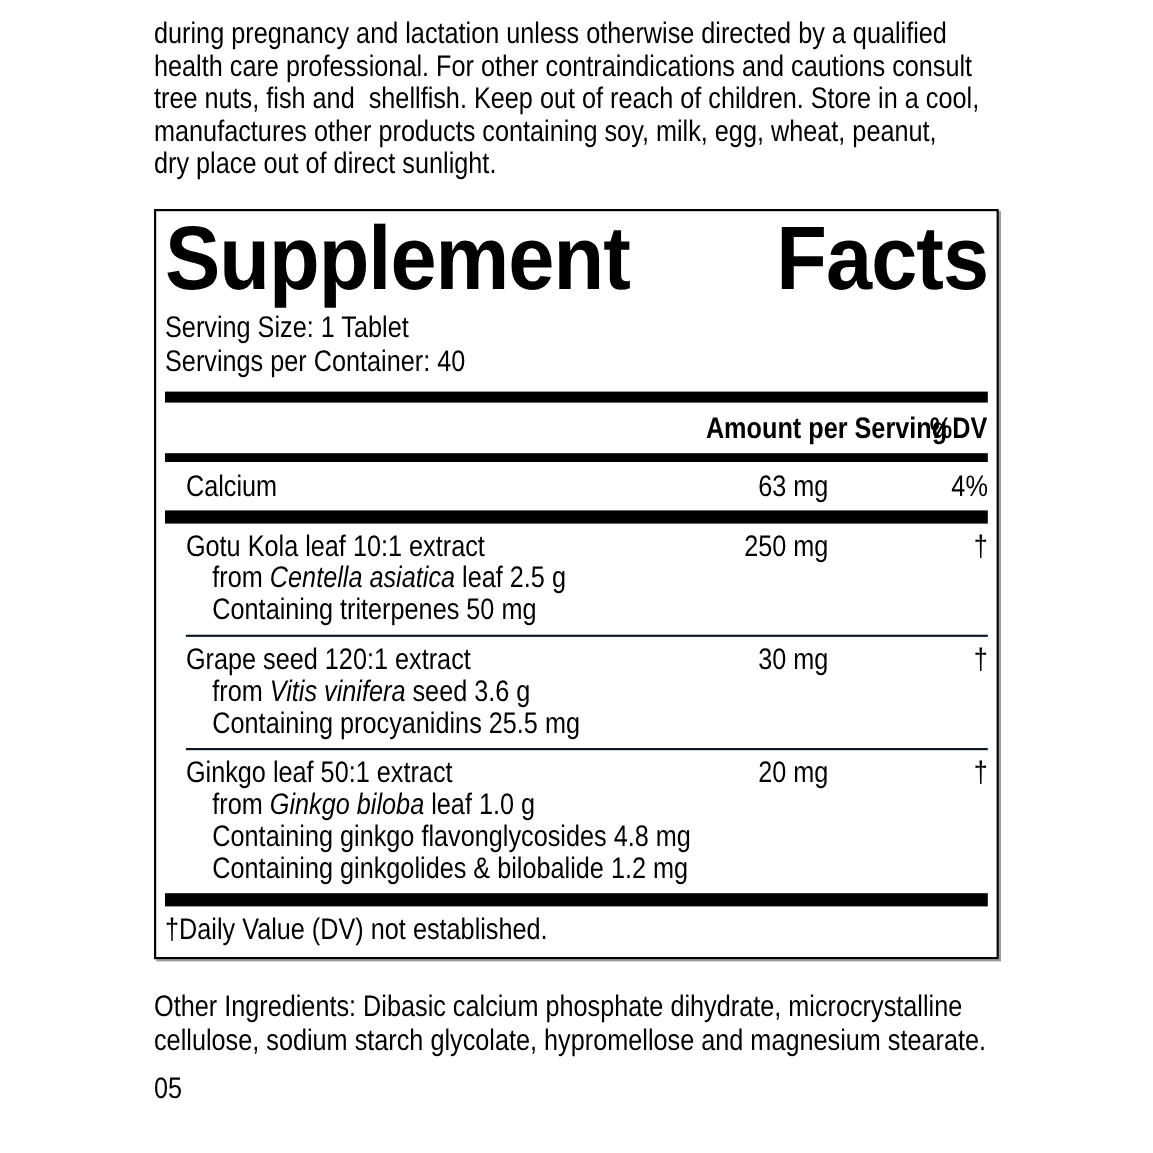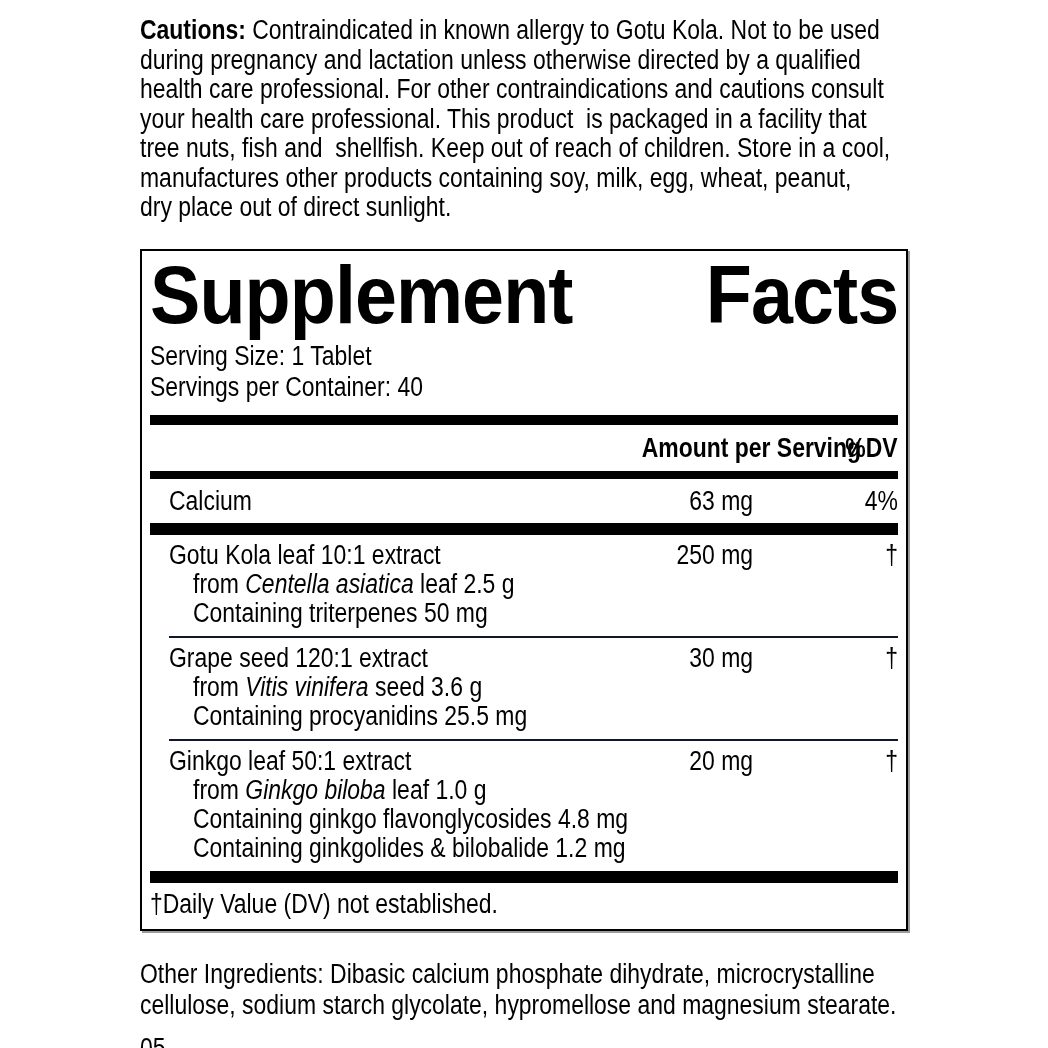--- a/index.html
+++ b/index.html
@@ -57,24 +57,22 @@
 
   .other { margin-top: 28px; font-size: 27px; line-height: 31px; }
   .pageno { margin-top: 13px; font-size: 27px; line-height: 29px; }
 </style>
 </head>
 <body>
 
 <div class="sheet">
 
   <div class="cautions">
-    <div><span class="cx"><b>Cautions:</b><span> Contraindicated in known allergy to Gotu Kola. Not to be used</span></span></div>
     <div><span class="cx">during pregnancy and lactation unless otherwise directed by a qualified</span></div>
     <div><span class="cx">health care professional. For other contraindications and cautions consult</span></div>
-    <div><span class="cx">your health care professional. This product  is packaged in a facility that</span></div>
     <div><span class="cx">tree nuts, fish and  shellfish. Keep out of reach of children. Store in a cool,</span></div>
     <div><span class="cx">manufactures other products containing soy, milk, egg, wheat, peanut,</span></div>
     <div><span class="cx">dry place out of direct sunlight.</span></div>
   </div>
 
   <div class="panel">
 
     <div class="panel-title">
       <span class="w1">Supplement</span>
       <span class="w2">Facts</span>

